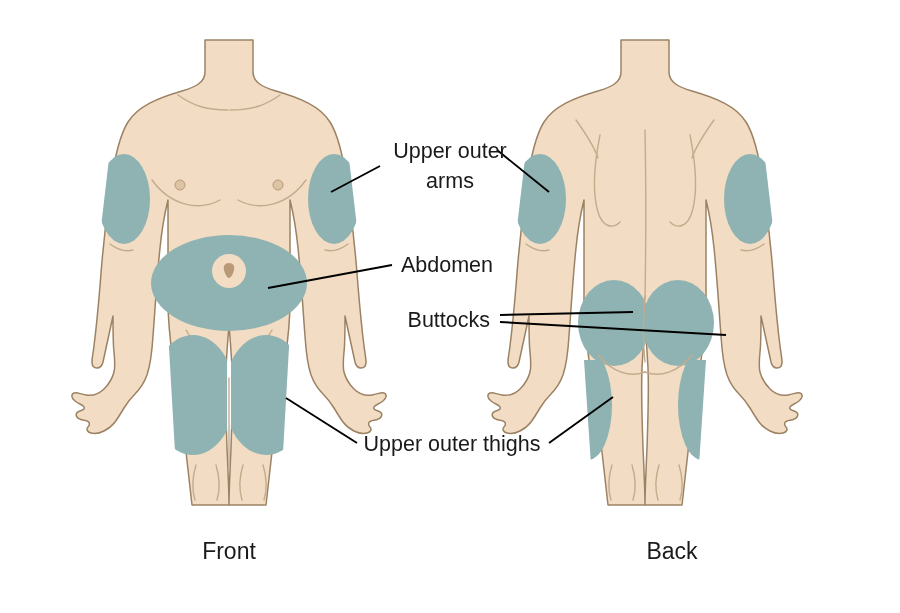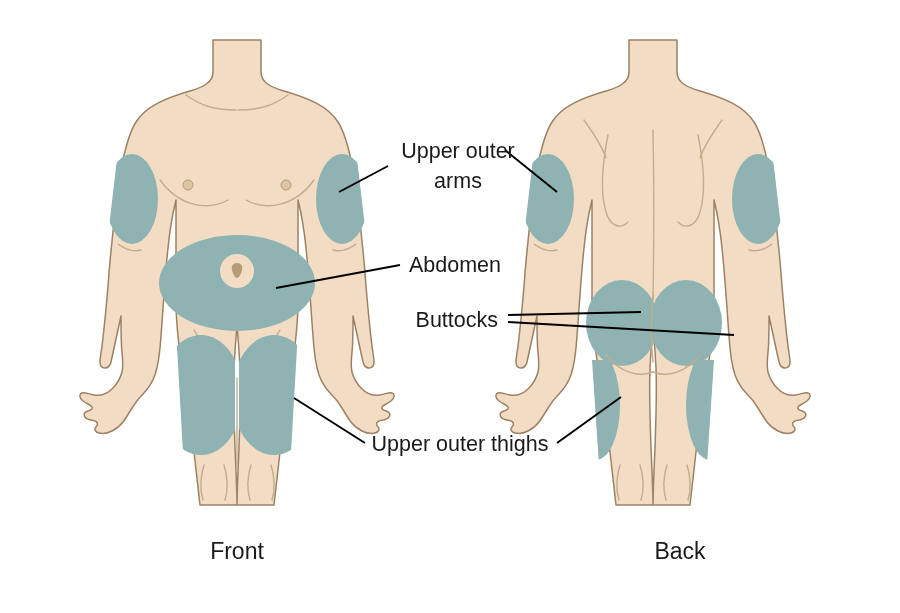--- a/index.html
+++ b/index.html
@@ -10,21 +10,20 @@
   body {
     width: 900px;
     height: 613px;
     font-family: "Liberation Sans", sans-serif;
     overflow: hidden;
   }
   #diagram {
     position: relative;
     width: 767px;
     height: 613px;
-    padding-left: 8px;
   }
   svg#body-svg {
     display: block;
     width: 900px;
     height: 613px;
   }
   .label-text {
     font-family: "Liberation Sans", sans-serif;
     font-size: 21.5px;
     fill: #1a1a1a;

